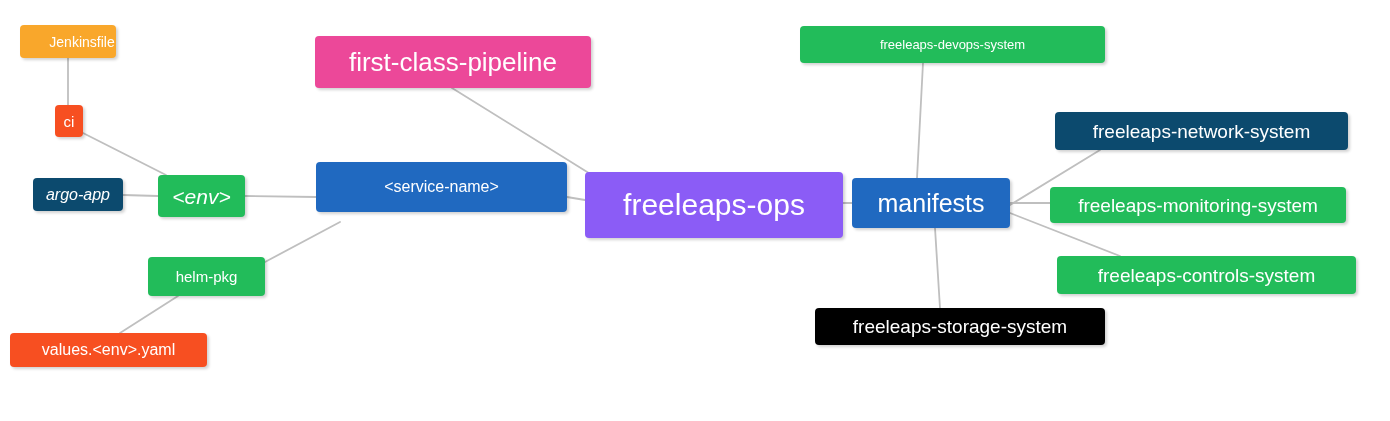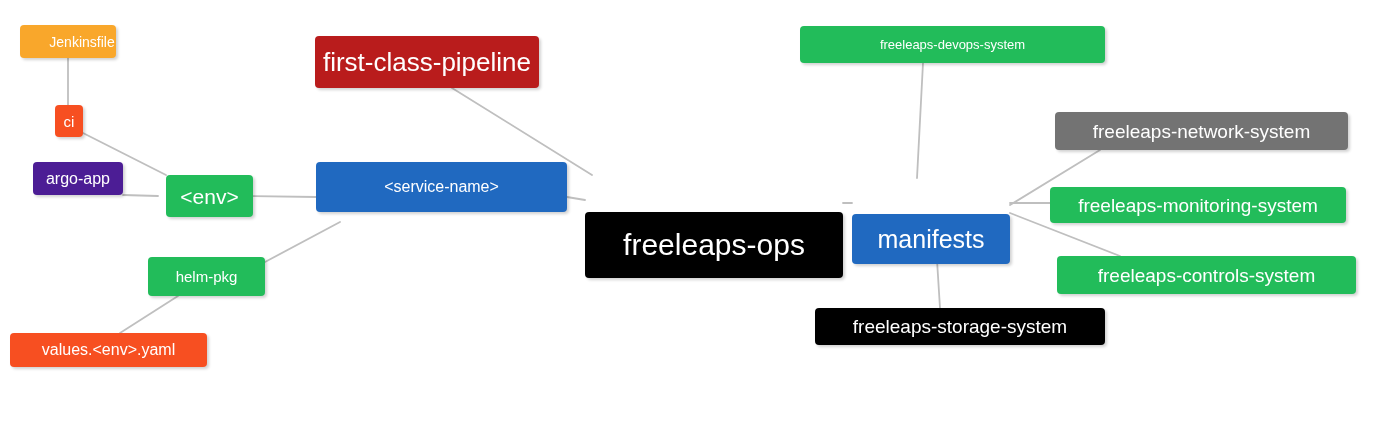--- a/index.html
+++ b/index.html
@@ -50,54 +50,54 @@
       <line x1="166" y1="175" x2="83" y2="133" stroke="#bfbfbf" stroke-width="1.8" stroke-linecap="round"></line>
       <line x1="68" y1="105" x2="68" y2="58" stroke="#bfbfbf" stroke-width="1.8" stroke-linecap="round"></line>
       <line x1="178" y1="296" x2="120" y2="333" stroke="#bfbfbf" stroke-width="1.8" stroke-linecap="round"></line>
       <line x1="917" y1="178" x2="923" y2="63" stroke="#bfbfbf" stroke-width="1.8" stroke-linecap="round"></line>
       <line x1="1010" y1="205" x2="1100" y2="150" stroke="#bfbfbf" stroke-width="1.8" stroke-linecap="round"></line>
       <line x1="1010" y1="203" x2="1050" y2="203" stroke="#bfbfbf" stroke-width="1.8" stroke-linecap="round"></line>
       <line x1="1010" y1="213" x2="1120" y2="256" stroke="#bfbfbf" stroke-width="1.8" stroke-linecap="round"></line>
       <line x1="935" y1="228" x2="940" y2="308" stroke="#bfbfbf" stroke-width="1.8" stroke-linecap="round"></line>
     </svg>
   <div id="node-layer">
-      <div class="node" style="left: 585px; top: 172px; width: 258px; height: 66px; background: #000000; font-size: 30px; margin-top: 40px;">
+      <div class="node" style="left: 585px; top: 172px; width: 258px; height: 66px; background: #8b5cf6; font-size: 30px;">
         <span>freeleaps-ops</span>
       </div>
       <div class="node" style="left: 316px; top: 162px; width: 251px; height: 50px; background: rgb(32, 105, 192); font-size: 16px;">
         <span>&lt;service-name&gt;</span>
       </div>
-      <div class="node" style="left: 315px; top: 36px; width: 224px; height: 52px; background: #b91c1c; font-size: 26px;">
+      <div class="node" style="left: 315px; top: 36px; width: 276px; height: 52px; background: #ec4899; font-size: 26px;">
         <span>first-class-pipeline</span>
       </div>
-      <div class="node" style="left: 852px; top: 178px; width: 158px; height: 50px; background: rgb(32, 105, 192); font-size: 25px; margin-top: 36px;">
+      <div class="node" style="left: 852px; top: 178px; width: 158px; height: 50px; background: rgb(32, 105, 192); font-size: 25px;">
         <span>manifests</span>
       </div>
-      <div class="node" style="left: 166px; top: 175px; width: 87px; height: 42px; background: rgb(34, 188, 90); font-size: 21px;">
+      <div class="node" style="left: 158px; top: 175px; width: 87px; height: 42px; background: rgb(34, 188, 90); font-size: 21px; font-style: italic;">
         <span>&lt;env&gt;</span>
       </div>
       <div class="node" style="left: 148px; top: 257px; width: 117px; height: 39px; background: rgb(34, 188, 90); font-size: 15px;">
         <span>helm-pkg</span>
       </div>
       <div class="node" style="left: 20px; top: 25px; width: 96px; height: 33px; background: rgb(249, 167, 43); font-size: 14px; padding-left: 28px;">
         <span>Jenkinsfile</span>
       </div>
       <div class="node" style="left: 55px; top: 105px; width: 28px; height: 32px; background: rgb(247, 79, 33); font-size: 15px; align-items: center;">
         <span>ci</span>
       </div>
-      <div class="node" style="left: 33px; top: 162px; width: 90px; height: 33px; background: #4c1d95; font-size: 16px;">
+      <div class="node" style="left: 33px; top: 178px; width: 90px; height: 33px; background: #0c4a6e; font-size: 16px; font-style: italic;">
         <span>argo-app</span>
       </div>
       <div class="node" style="left: 10px; top: 333px; width: 197px; height: 34px; background: rgb(247, 79, 33); font-size: 16px;">
         <span>values.&lt;env&gt;.yaml</span>
       </div>
       <div class="node" style="left: 800px; top: 26px; width: 305px; height: 37px; background: rgb(34, 188, 90); font-size: 13px;">
         <span>freeleaps-devops-system</span>
       </div>
-      <div class="node" style="left: 1055px; top: 112px; width: 293px; height: 38px; background: #737373; font-size: 19px;">
+      <div class="node" style="left: 1055px; top: 112px; width: 293px; height: 38px; background: #0c4a6e; font-size: 19px;">
         <span>freeleaps-network-system</span>
       </div>
       <div class="node" style="left: 1050px; top: 187px; width: 296px; height: 36px; background: rgb(34, 188, 90); font-size: 19px;">
         <span>freeleaps-monitoring-system</span>
       </div>
       <div class="node" style="left: 1057px; top: 256px; width: 299px; height: 38px; background: rgb(34, 188, 90); font-size: 19px;">
         <span>freeleaps-controls-system</span>
       </div>
       <div class="node" style="left: 815px; top: 308px; width: 290px; height: 37px; background: #000000; font-size: 19px;">
         <span>freeleaps-storage-system</span>

